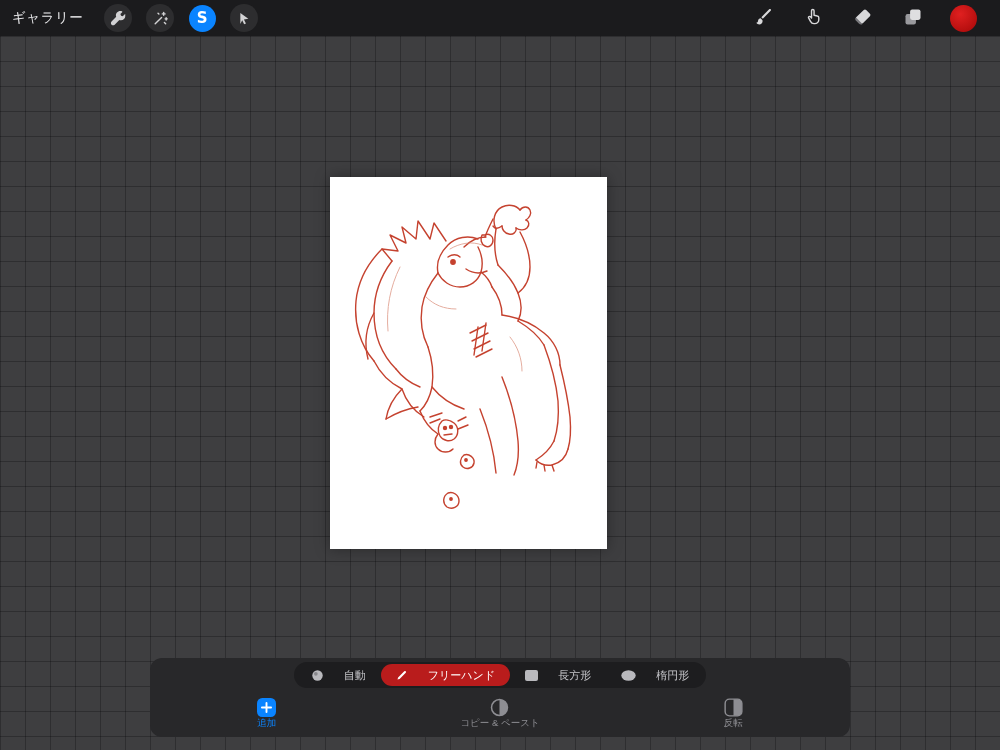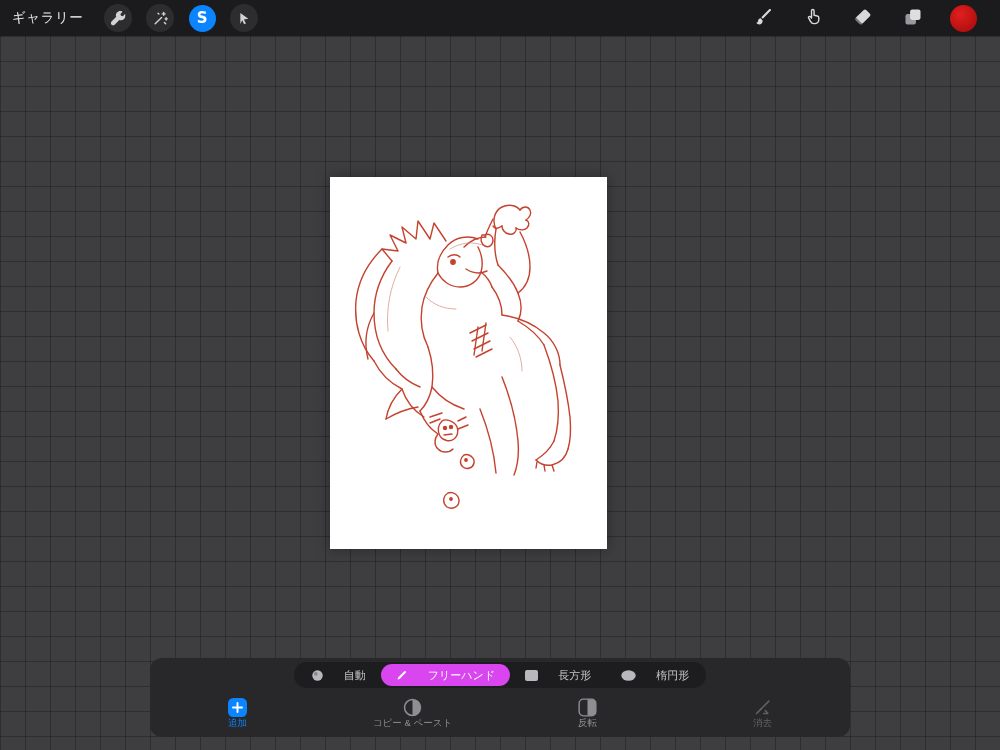--- a/index.html
+++ b/index.html
@@ -36,21 +36,21 @@
   .artboard svg { display:block; }
 
   
   .selection-panel { position:absolute; left:50%; transform:translateX(-50%);
     bottom:13px; width:700px; height:79px; background:#28282a; border-radius:12px;
     display:flex; flex-direction:column; align-items:center; padding-top:4px; z-index:30; }
   .modes { display:flex; align-items:center; background:#1d1d1f; border-radius:13px;
     padding:2px; height:26px; }
   .mode { display:flex; align-items:center; gap:20px; padding:0 15px; height:22px;
     border-radius:11px; color:#c9c9cd; font-size:11px; cursor:pointer; white-space:nowrap; }
-  .mode.active { background:#d946ef; color:#ffffff; }
+  .mode.active { background:#b91c1c; color:#ffffff; }
   .mode .mi { display:flex; align-items:center; }
 
   .actions { display:flex; width:100%; margin-top:9px; }
   .action { flex:1; display:flex; flex-direction:column; align-items:center; cursor:pointer; }
   .action .ai { height:20px; display:flex; align-items:center; justify-content:center; }
   .action .al { font-size:9.5px; color:#8e8e93; white-space:nowrap; }
   .action.active .al { color:#0a84ff; }
   .action.dim { opacity:.55; }
 </style>
 </head>
@@ -280,31 +280,18 @@
                 <rect x="1.2" y="1.2" width="17.6" height="17.6" rx="4.5" fill="none" stroke="#8e8e93" stroke-width="1.5"></rect>
                 <path d="M10 1.2h4.3a4.5 4.5 0 0 1 4.5 4.5v8.6a4.5 4.5 0 0 1-4.5 4.5H10z" fill="#8e8e93"></path>
               </svg>
           </span>
           <span class="al">反転</span>
         </div>
 
 
 
 
-        <div class="action dim">
-          <span class="ai">
-            <svg width="19" height="19" viewBox="0 0 24 24">
-                <g stroke="#8e8e93" stroke-width="2" stroke-linecap="round" fill="none">
-                  <path d="M20 4L10 14"></path>
-                  <path d="M10 14l-5.5 5.5"></path>
-                  <path d="M13.5 19.5h5"></path>
-                  <path d="M15.5 16l3 3"></path>
-                </g>
-              </svg>
-          </span>
-          <span class="al">消去</span>
-        </div>
 
       </div>
     </div>
 
   </main>
 </div>
 
 </body></html>

